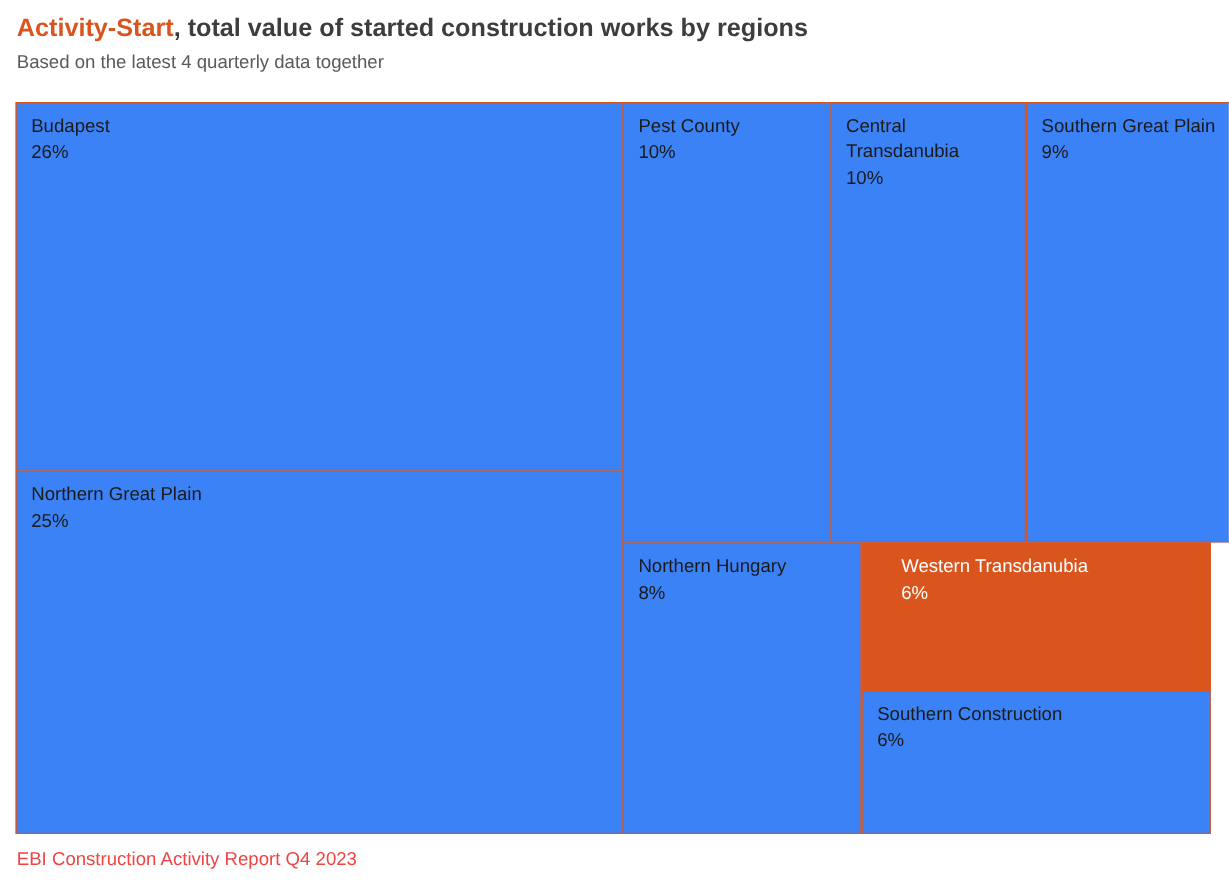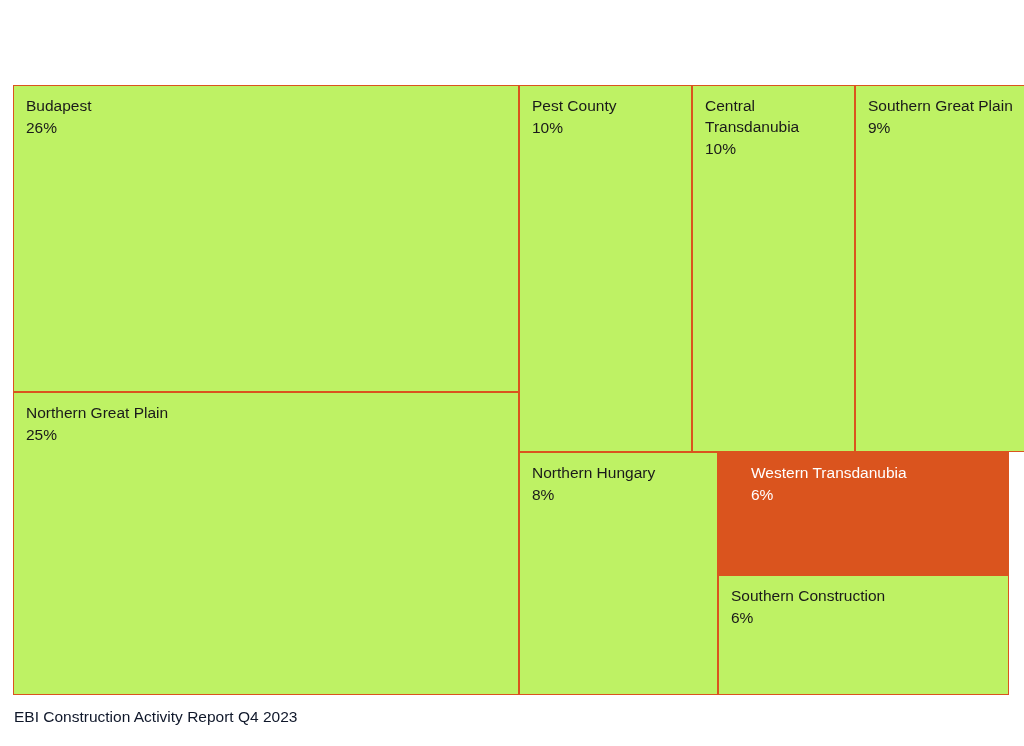--- a/index.html
+++ b/index.html
@@ -54,21 +54,21 @@
     left: 13px;
     top: 85px;
     width: 996px;
     height: 610px;
   }
 
   .cell {
     position: absolute;
     box-sizing: border-box;
     border: 1.5px solid #DA541E;
-    background: #bef264;
+    background: #3b82f6;
     overflow: hidden;
   }
   .cell.filled {
     background: #DA541E;
     border-color: #DA541E;
   }
   .cell-text {
     position: absolute;
     left: 12px;
     top: 9px;
@@ -91,30 +91,34 @@
     color: #ffffff;
     margin-left: 20px;
   }
 
   
   .footer {
     position: absolute;
     left: 14px;
     top: 706px;
     font-size: 15.5px;
-    color: #0f172a;
+    color: #ef4444;
     line-height: 21px;
     white-space: nowrap;
   }
 </style>
 </head>
 <body>
 
 <div class="page">
 
+  <div class="header">
+    <div class="chart-title"><span class="accent">Activity-Start</span><span>, total value of started construction works by regions</span></div>
+    <div class="chart-subtitle">Based on the latest 4 quarterly data together</div>
+  </div>
 
   <div class="treemap" id="treemap">
       <div class="cell" style="left: 0px; top: 0px; width: 506px; height: 307px;">
         <div class="cell-text">
           <div class="cell-label">Budapest</div>
           <div class="cell-value">26%</div>
         </div>
       </div>
       <div class="cell" style="left: 0px; top: 307px; width: 506px; height: 303px;">
         <div class="cell-text">

